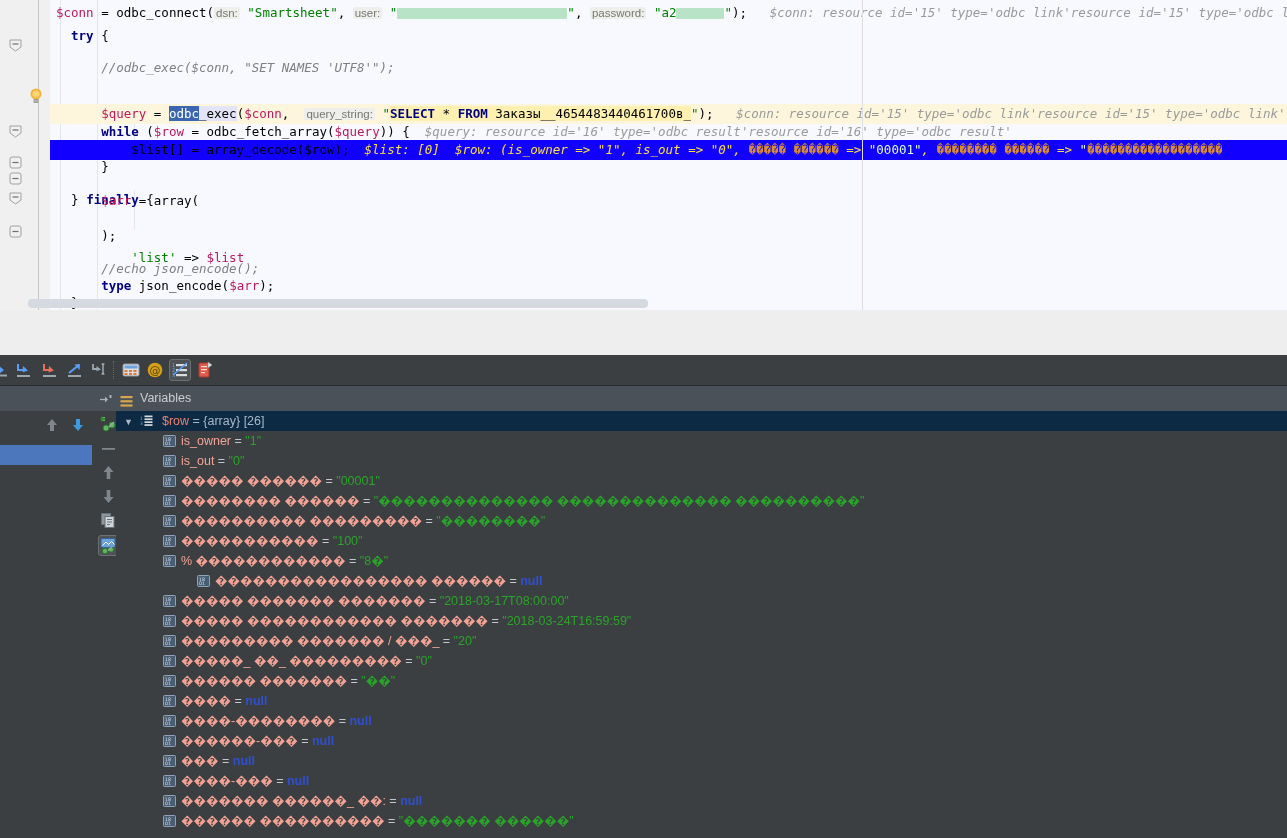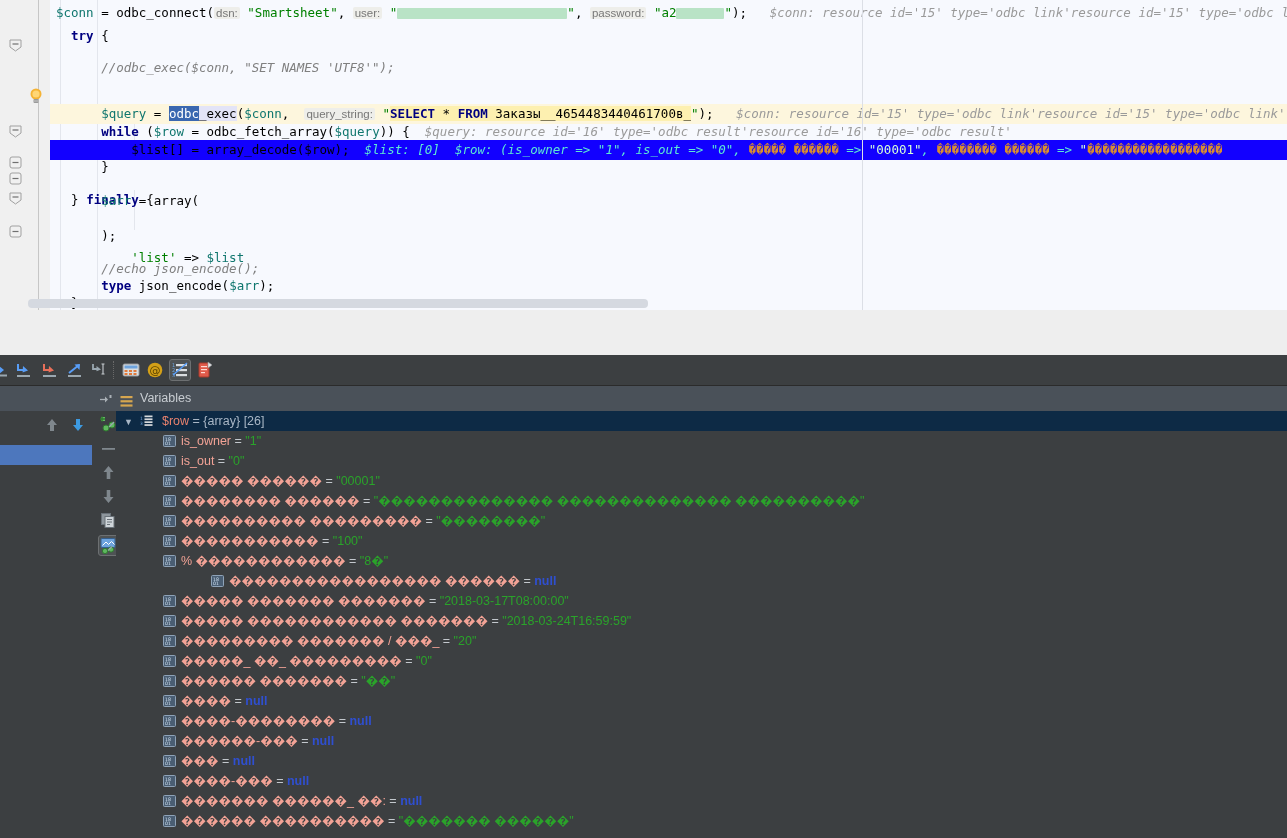--- a/index.html
+++ b/index.html
@@ -23,36 +23,36 @@
     position:absolute;left:0;right:0;height:20px;line-height:20px;
     font-family:"DejaVu Sans Mono","Liberation Mono",monospace;
     font-size:12.5px;white-space:pre;color:#000;
   }
   .code-line .txt{padding-left:6px;display:inline-block;}
   .ln-hl-yellow{background:#fdf6dd;margin-top:16px;}
   .ln-hl-blue{background:#1200ff;}
   .ln-hl-blue .txt{color:#fff;}
 
   
-  .t-var{color:#0f766e;}
+  .t-var{color:#be185d;}
   .t-fn{color:#000;}
   .t-kw{color:#000080;font-weight:bold;}
   .t-str{color:#008000;}
   .t-cmt{color:#808080;font-style:italic;}
   .t-plain{color:#000;}
   .t-param{color:#777;background:#eeeeea;border-radius:2px;padding:0 2px;font-size:11.5px;font-family:"Liberation Sans",sans-serif;}
   .t-hint{color:#9a9a9a;font-style:italic;}
   .t-hint-g{color:#1ea672;font-style:italic;}
   .t-redact{display:inline-block;vertical-align:middle;height:11px;background:#b9e3c6;border-radius:1px;}
   .sel-blue{background:#3a67b0;color:#fff;}
   .sel-lav{background:#e3e4f7;}
   .hl-search{background:#fdf0b0;}
   .t-kwb{color:#000080;font-weight:bold;}
   .rc{color:#d98c30;}           
-  .ln-hl-blue .t-hint-g{color:#5eead4;}
+  .ln-hl-blue .t-hint-g{color:#fde047;}
   .ln-hl-blue .t-str{color:#d8ffd8;}
   .fold{position:absolute;left:9px;width:13px;height:13px;}
   .fold svg{display:block;}
 
   .ed-hscroll{position:absolute;left:28px;top:299px;width:620px;height:9px;background:#d5d9e0;border-radius:4px;}
   .ed-vline{position:absolute;top:0;width:1px;height:310px;background:#dcdfe6;}
 
   .ed-bottom-gap{position:absolute;left:0;top:310px;width:1287px;height:45px;background:#eeeeee;}
 
   
@@ -392,21 +392,21 @@
           <div class="var-row" style="top: 120px; left: 47px;"><span class="kind-ico"><svg width="13" height="12" viewBox="0 0 13 12">
   <rect x="0.5" y="0.5" width="12" height="11" rx="1" fill="#4a5e73" stroke="#8fa3b8"></rect>
   <text x="2" y="6" font-size="4.6" fill="#cfe0f0" font-family="DejaVu Sans, sans-serif">18</text>
   <text x="2" y="10.4" font-size="4.6" fill="#cfe0f0" font-family="DejaVu Sans, sans-serif">01</text>
 </svg></span><span class="v-name">�����������</span><span class="v-eq"> = </span><span class="v-str">"100"</span></div>
           <div class="var-row" style="top: 140px; left: 47px;"><span class="kind-ico"><svg width="13" height="12" viewBox="0 0 13 12">
   <rect x="0.5" y="0.5" width="12" height="11" rx="1" fill="#4a5e73" stroke="#8fa3b8"></rect>
   <text x="2" y="6" font-size="4.6" fill="#cfe0f0" font-family="DejaVu Sans, sans-serif">18</text>
   <text x="2" y="10.4" font-size="4.6" fill="#cfe0f0" font-family="DejaVu Sans, sans-serif">01</text>
 </svg></span><span class="v-name">% ������������</span><span class="v-eq"> = </span><span class="v-str">"8�"</span></div>
-          <div class="var-row" style="top: 160px; left: 47px; padding-left: 48px;"><span class="kind-ico"><svg width="13" height="12" viewBox="0 0 13 12">
+          <div class="var-row" style="top: 160px; left: 33px; padding-left: 48px;"><span class="kind-ico"><svg width="13" height="12" viewBox="0 0 13 12">
   <rect x="0.5" y="0.5" width="12" height="11" rx="1" fill="#4a5e73" stroke="#8fa3b8"></rect>
   <text x="2" y="6" font-size="4.6" fill="#cfe0f0" font-family="DejaVu Sans, sans-serif">18</text>
   <text x="2" y="10.4" font-size="4.6" fill="#cfe0f0" font-family="DejaVu Sans, sans-serif">01</text>
 </svg></span><span class="v-name">����������������� ������</span><span class="v-eq"> = </span><span class="v-null">null</span></div>
           <div class="var-row" style="top: 180px; left: 47px;"><span class="kind-ico"><svg width="13" height="12" viewBox="0 0 13 12">
   <rect x="0.5" y="0.5" width="12" height="11" rx="1" fill="#4a5e73" stroke="#8fa3b8"></rect>
   <text x="2" y="6" font-size="4.6" fill="#cfe0f0" font-family="DejaVu Sans, sans-serif">18</text>
   <text x="2" y="10.4" font-size="4.6" fill="#cfe0f0" font-family="DejaVu Sans, sans-serif">01</text>
 </svg></span><span class="v-name">����� ������� �������</span><span class="v-eq"> = </span><span class="v-str">"2018-03-17T08:00:00"</span></div>
           <div class="var-row" style="top: 200px; left: 47px;"><span class="kind-ico"><svg width="13" height="12" viewBox="0 0 13 12">

